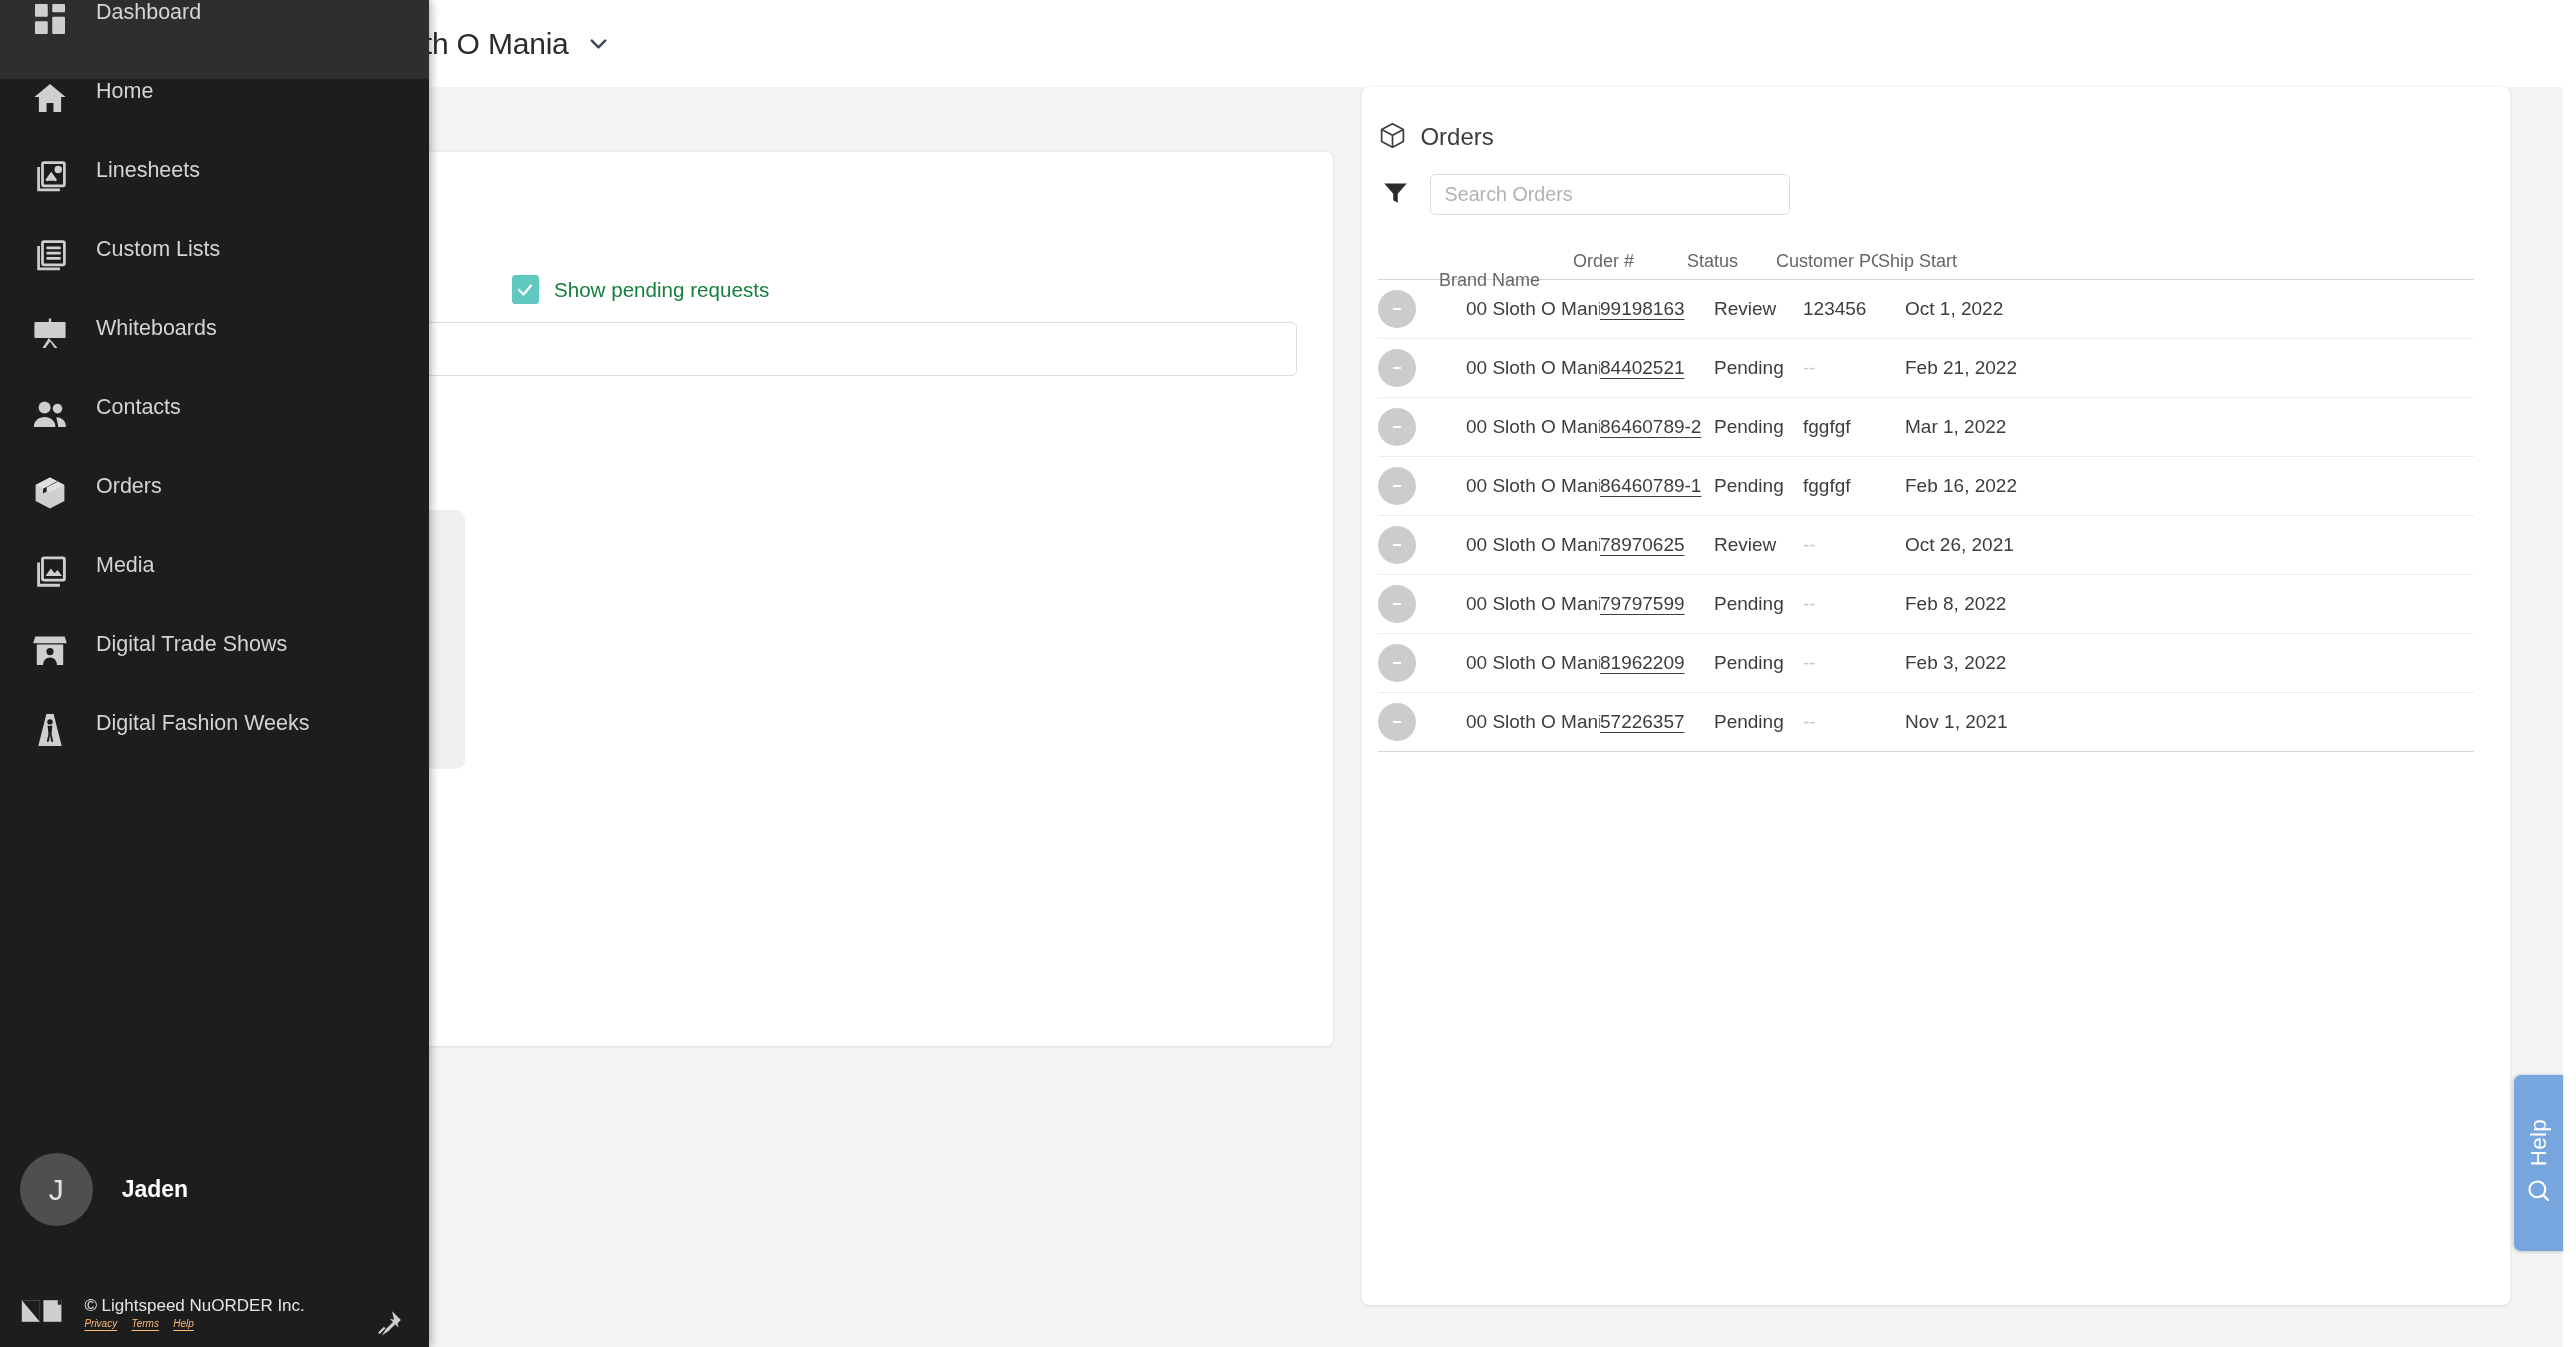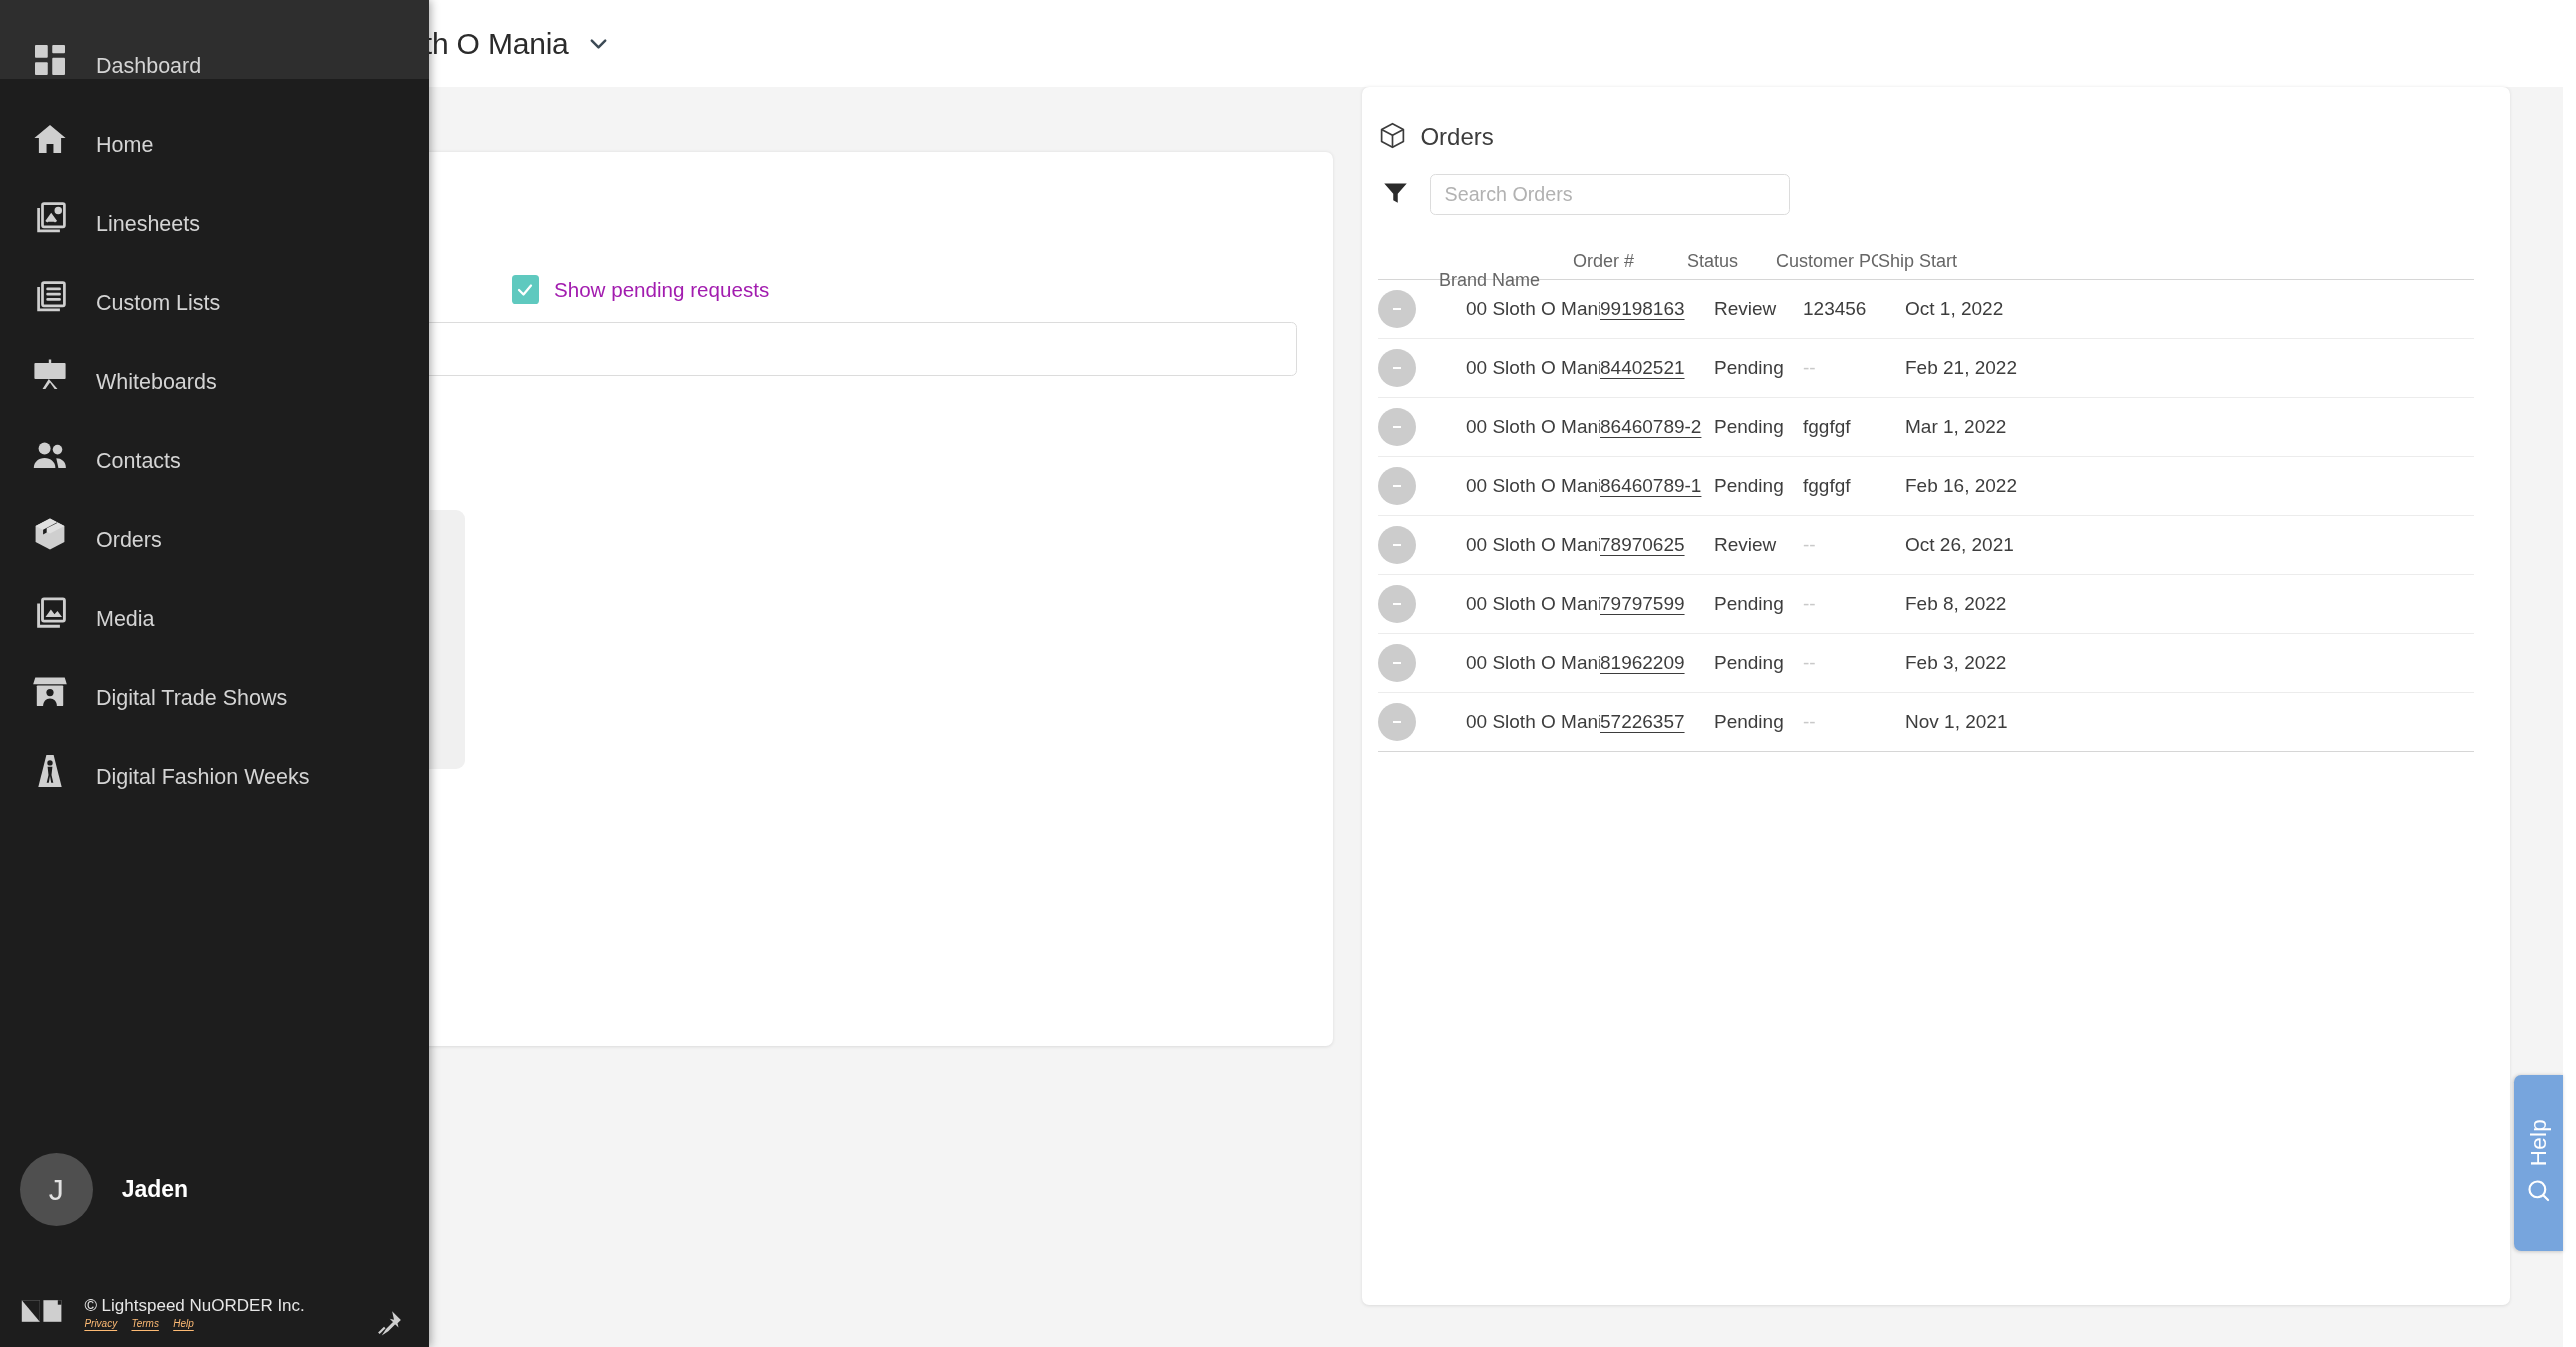--- a/index.html
+++ b/index.html
@@ -51,21 +51,21 @@
     position: absolute; left: 49px; top: 123px;
     display: flex; align-items: center; gap: 0px;
     white-space: nowrap;
   }
   .brands-subtitle { font-size: 20.6px; color: #333; }
   .chk-wrap { display: flex; align-items: center; gap: 15px; margin-left: 188px; }
   .chk-box {
     width: 27px; height: 29px; border-radius: 3.6px;
     background: #5fc9bf; display: flex; align-items: center; justify-content: center;
   }
-  .chk-label { font-size: 20.6px; color: #a21caf; }
+  .chk-label { font-size: 20.6px; color: #15803d; }
 
   .brands-search {
     position: absolute; left: 27px; top: 170px;
     width: 1216px; height: 54px;
     border: 0.9px solid #dcdcdc; border-radius: 5.4px; background: #fff;
   }
 
   .brands-placeholder {
     position: absolute; left: 0px; top: 358px;
     width: 411px; height: 259px;
@@ -151,21 +151,21 @@
 
   
   .sidebar {
     position: absolute; left: 0; top: 0;
     width: 429px; height: 1347px;
     background: #1d1d1d;
     box-shadow: 1.8px 0 9px rgba(0,0,0,0.35);
     z-index: 50;
   }
   .nav-item {
-    display: flex; align-items: flex-end; gap: 27px;
+    display: flex; align-items: flex-start; gap: 27px;
     height: 79px; padding-left: 31px; cursor: pointer;
   }
   .nav-item.active { background: #2e2e2e; }
   .nav-icon {
     width: 38px; height: 38px; flex: none;
     display: flex; align-items: center; justify-content: center;
   }
   .nav-label { font-size: 21.5px; color: #d4d4d4; white-space: nowrap; }
 
   .user-block {

